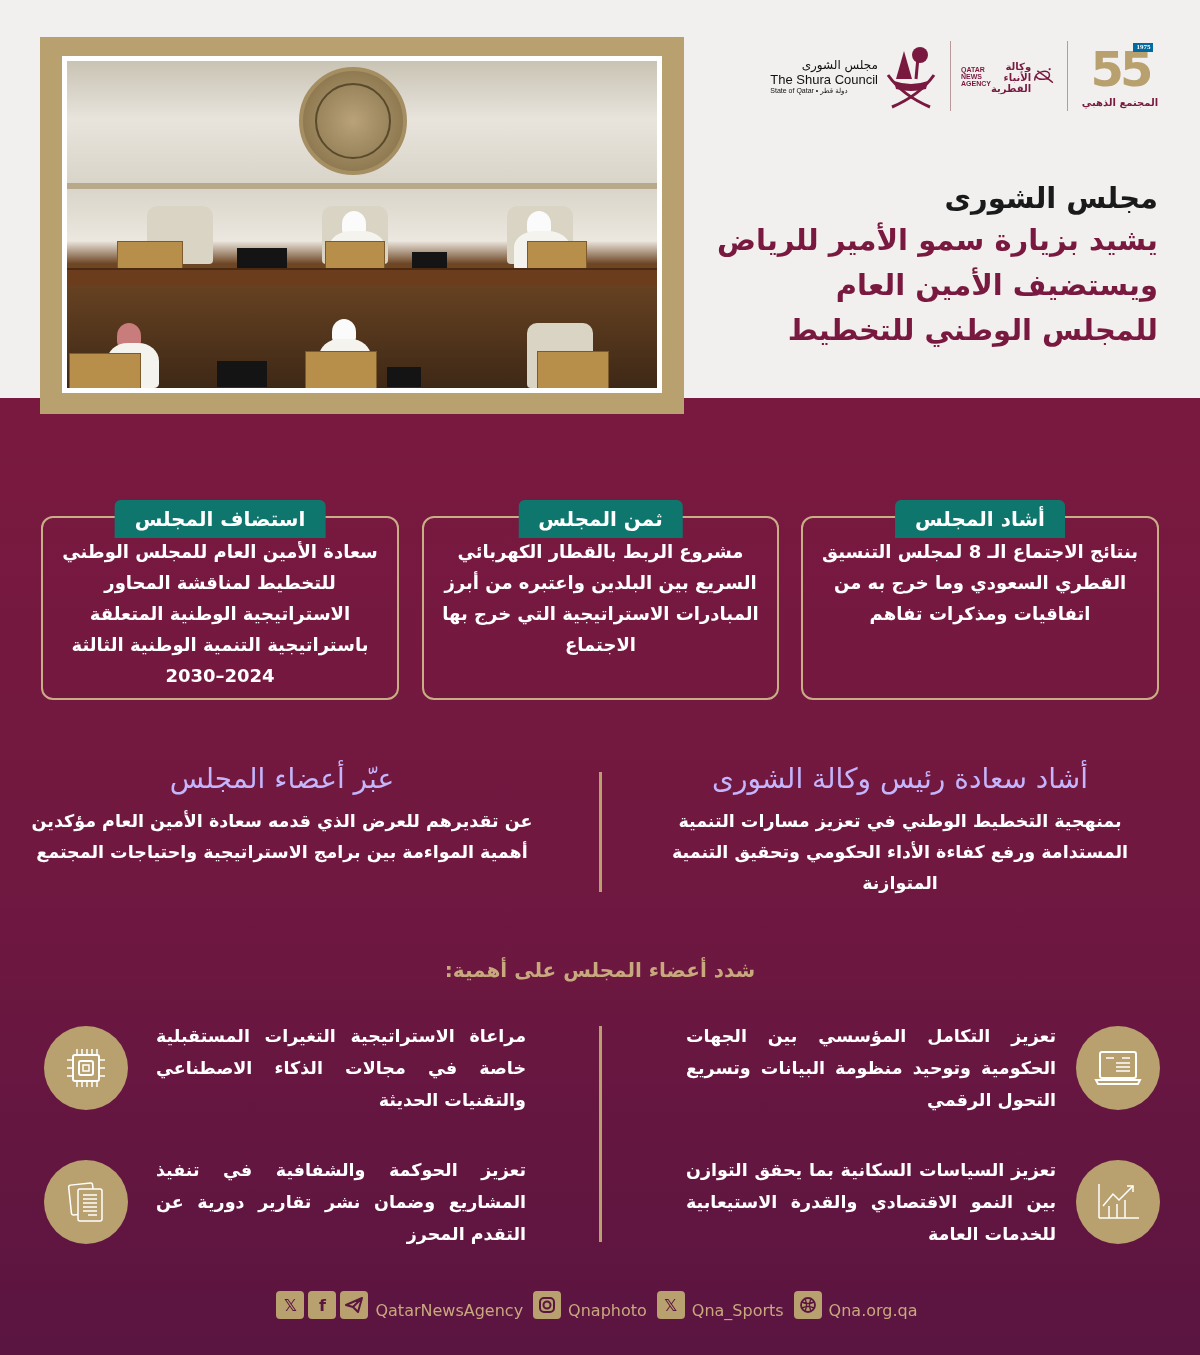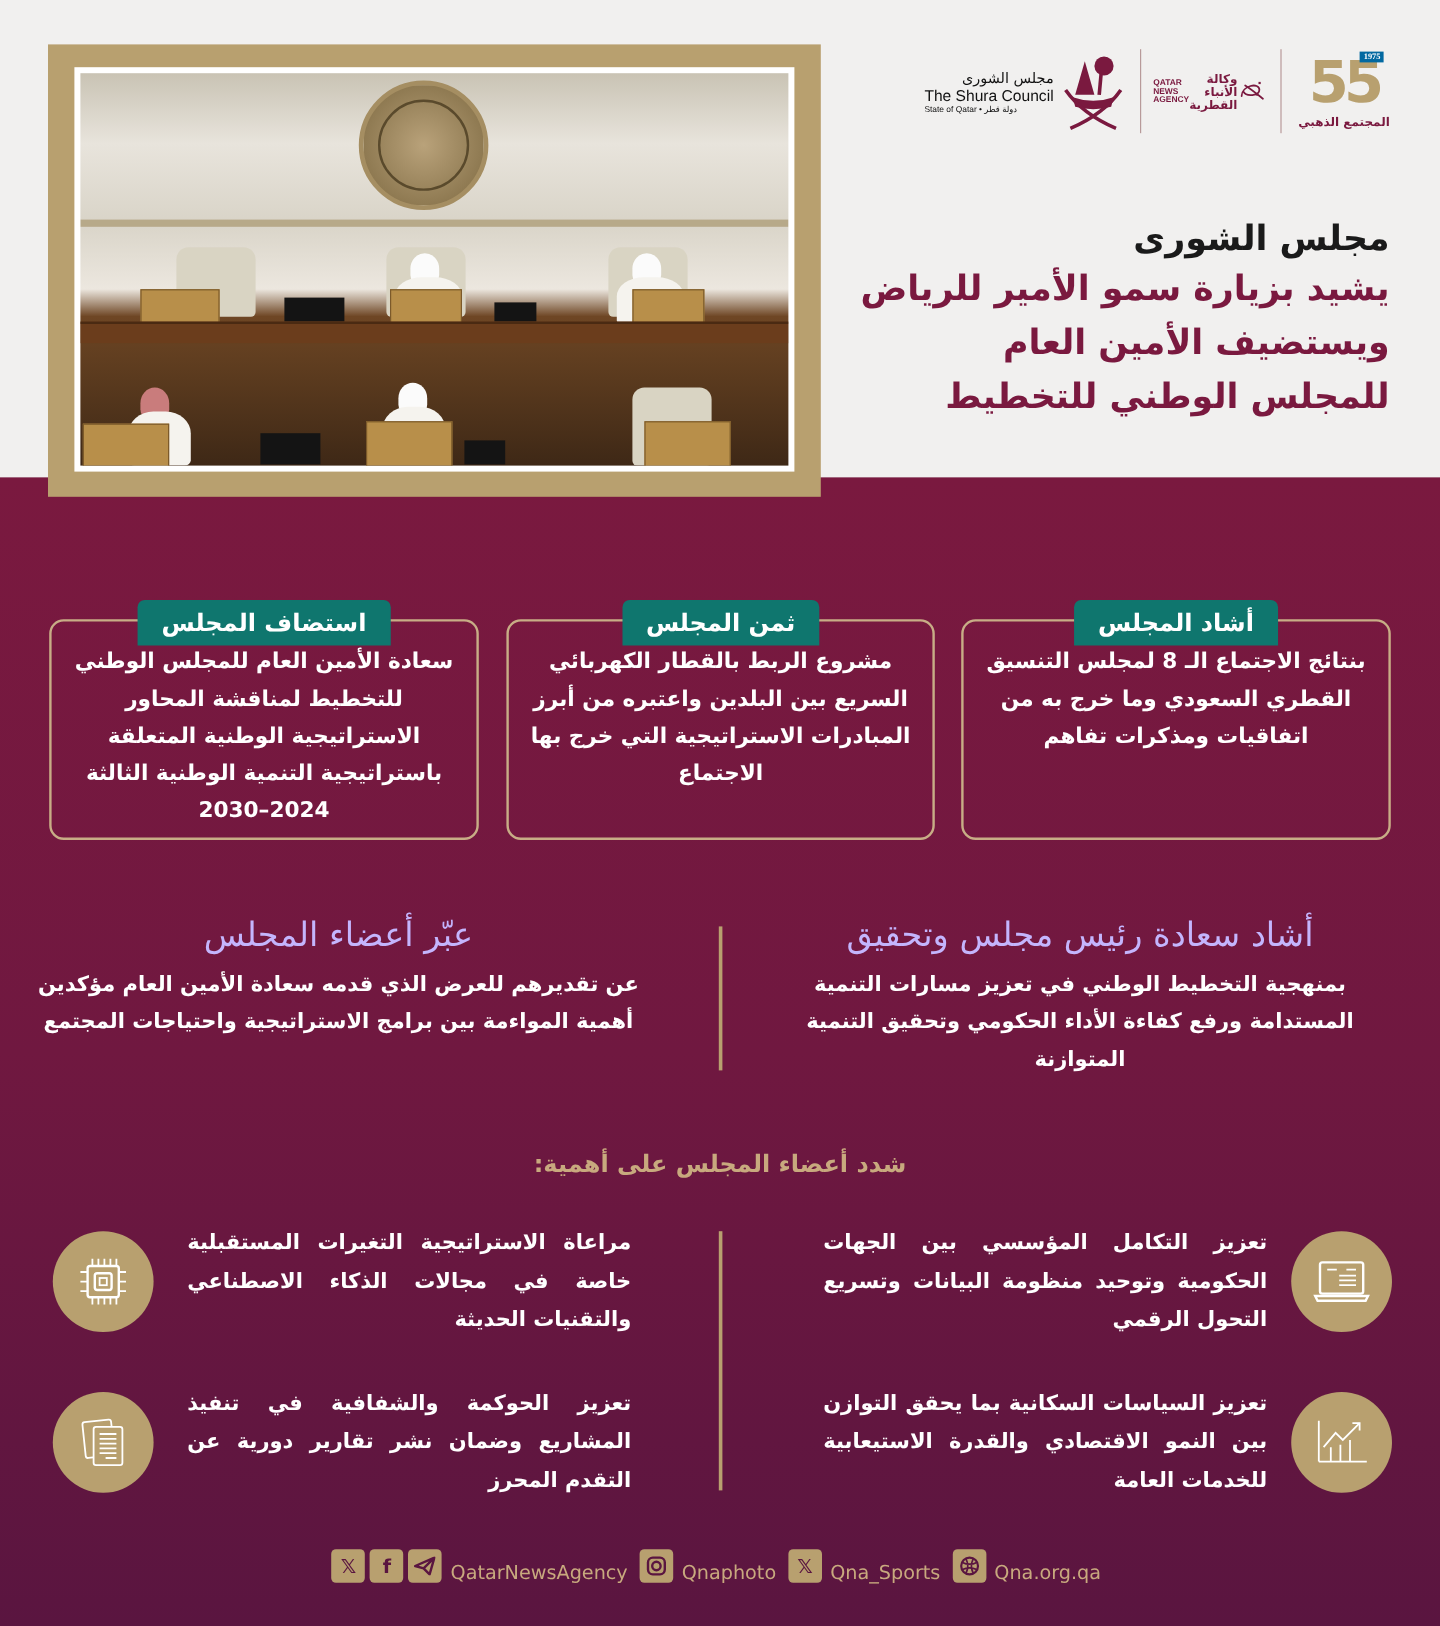--- a/index.html
+++ b/index.html
@@ -235,21 +235,21 @@
 <div class="card card-2">
   <div class="card-tab">ثمن المجلس</div>
   <div class="card-body">مشروع الربط بالقطار الكهربائي السريع بين البلدين واعتبره من أبرز المبادرات الاستراتيجية التي خرج بها الاجتماع</div>
 </div>
 <div class="card card-3">
   <div class="card-tab">استضاف المجلس</div>
   <div class="card-body">سعادة الأمين العام للمجلس الوطني للتخطيط لمناقشة المحاور الاستراتيجية الوطنية المتعلقة باستراتيجية التنمية الوطنية الثالثة 2024–2030</div>
 </div>
 
 <div class="statement statement-right">
-  <div class="title">أشاد سعادة رئيس مجلس وتحقيق</div>
+  <div class="title">أشاد سعادة رئيس وكالة الشورى</div>
   <div class="body">بمنهجية التخطيط الوطني في تعزيز مسارات التنمية المستدامة ورفع كفاءة الأداء الحكومي وتحقيق التنمية المتوازنة</div>
 </div>
 <div class="vdivider" style="top:772px;height:120px;"></div>
 <div class="statement statement-left">
   <div class="title">عبّر أعضاء المجلس</div>
   <div class="body">عن تقديرهم للعرض الذي قدمه سعادة الأمين العام مؤكدين أهمية المواءمة بين برامج الاستراتيجية واحتياجات المجتمع</div>
 </div>
 
 <div class="emphasis-title">شدد أعضاء المجلس على أهمية:</div>
 <div class="vdivider" style="top:1026px;height:216px;"></div>

